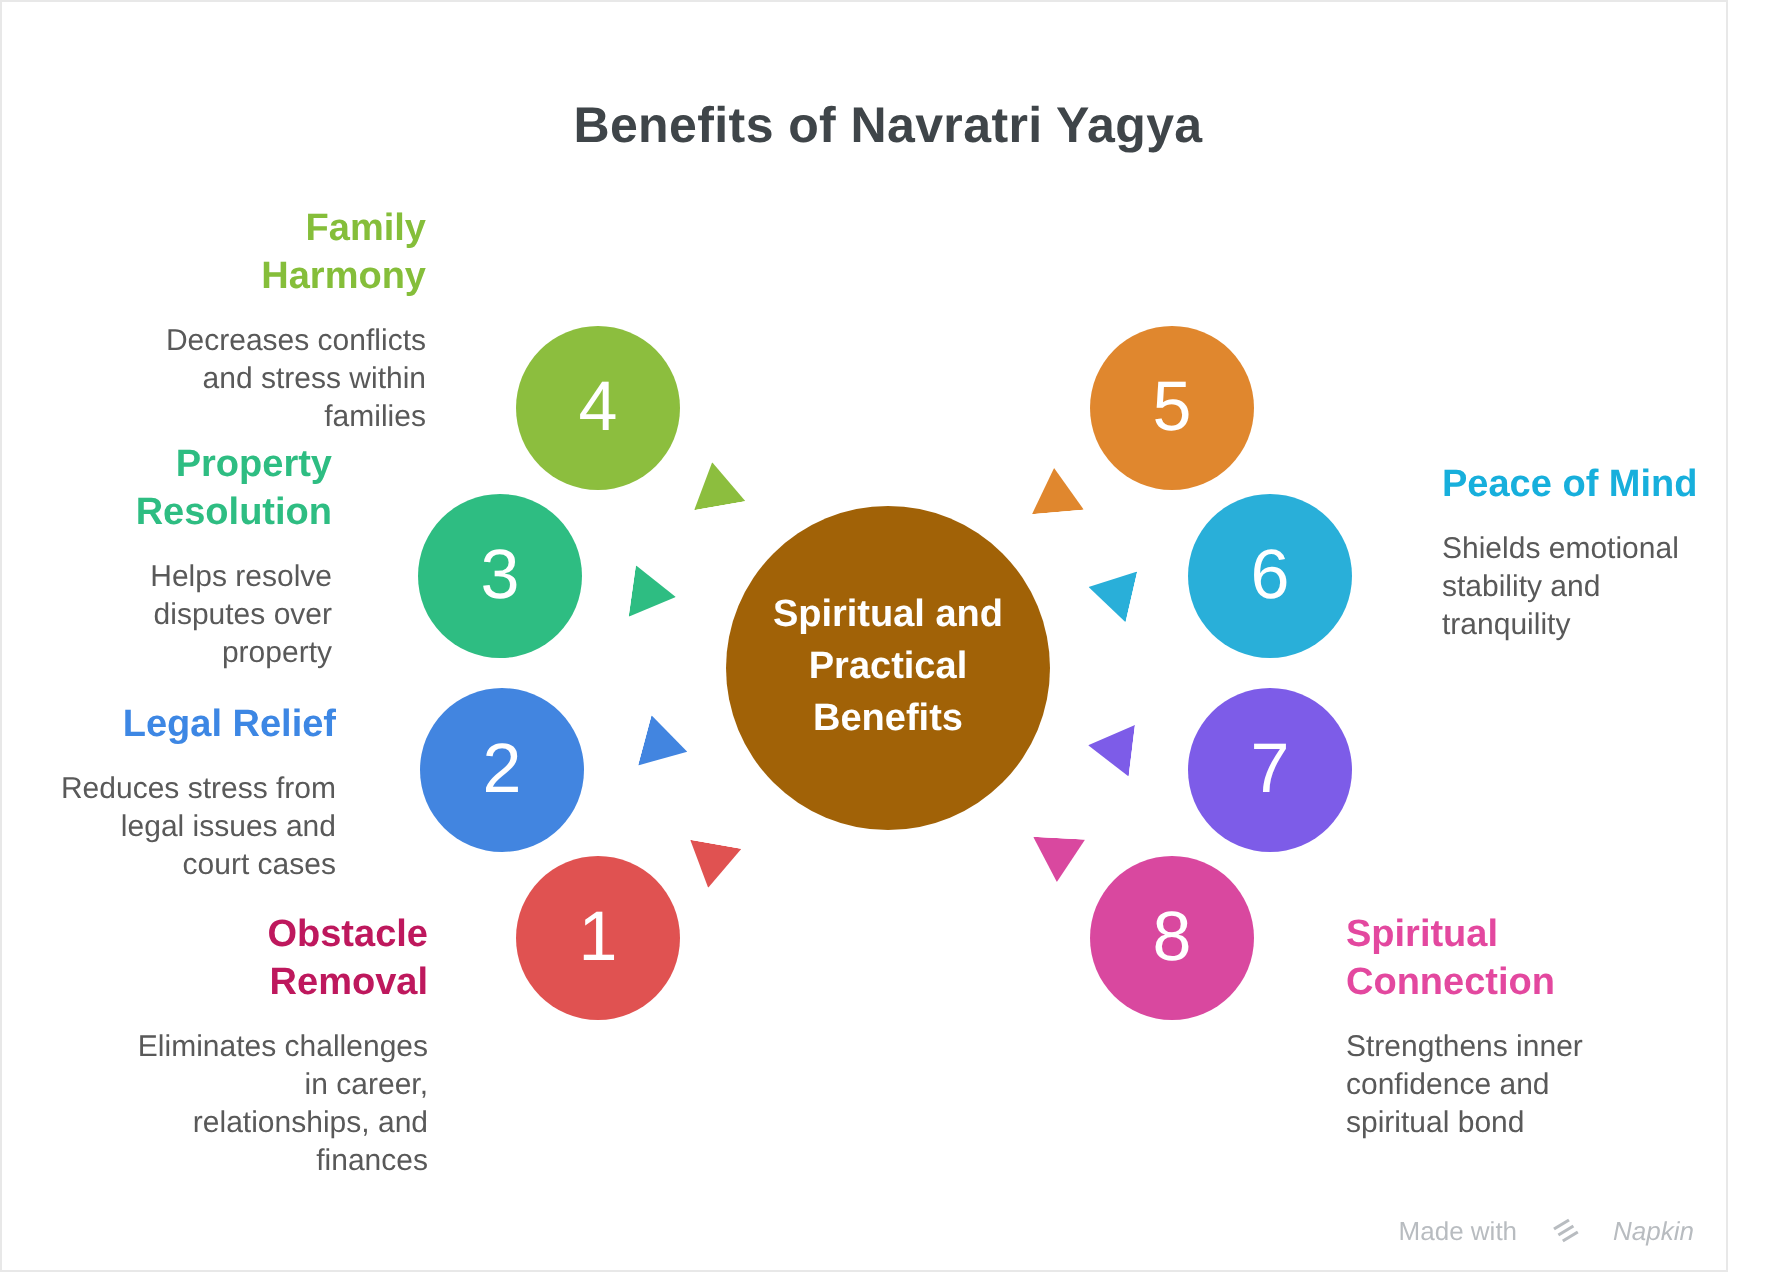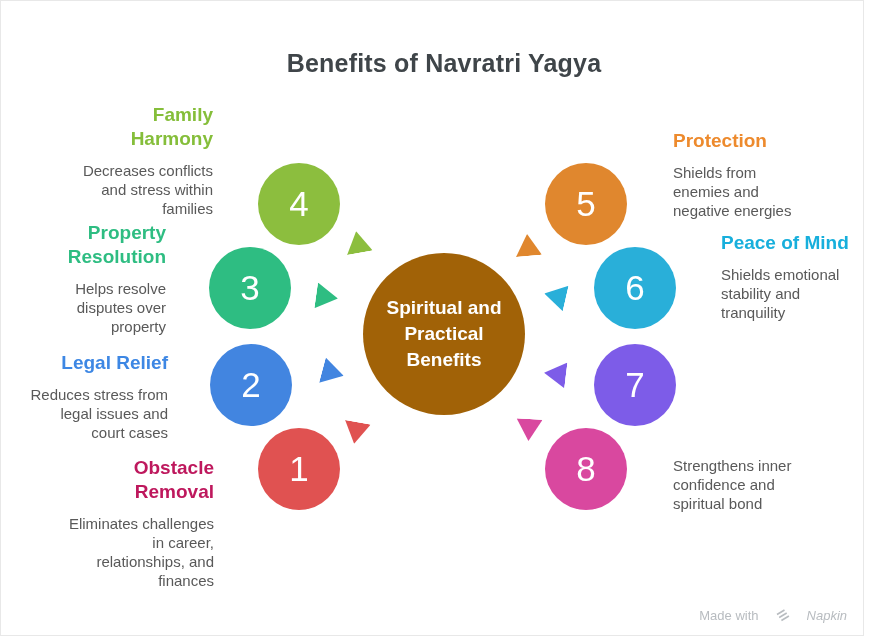--- a/index.html
+++ b/index.html
@@ -99,29 +99,26 @@
   </div>
   <div class="item-block align-right" style="left:22px;top:350px;width:145px;">
     <div class="item-title" style="color: rgb(61, 135, 228);">Legal Relief</div>
     <div class="item-desc">Reduces stress from legal issues and court cases</div>
   </div>
   <div class="item-block align-right" style="left:67px;top:455px;width:146px;">
     <div class="item-title" style="color: #be185d;">Obstacle Removal</div>
     <div class="item-desc">Eliminates challenges in career, relationships, and finances</div>
   </div>
 
-  <div class="item-block align-left" style="left:672px;top:128px;width:135px;">
-    <div class="item-title" style="color: rgb(237, 138, 45);">Protection</div>
-    <div class="item-desc">Shields from enemies and negative energies</div>
-  </div>
   <div class="item-block align-left" style="left:720px;top:230px;width:145px;">
     <div class="item-title" style="color: rgb(23, 175, 220);">Peace of Mind</div>
     <div class="item-desc">Shields emotional stability and tranquility</div>
   </div>
   <div class="item-block align-left" style="left:672px;top:455px;width:135px;">
+    <div class="item-title" style="color: rgb(227, 72, 159);">Spiritual Connection</div>
     <div class="item-desc">Strengthens inner confidence and spiritual bond</div>
   </div>
 
   <div class="footer">
     <span>Made with</span>
     <span class="napkin-icon">
       <svg width="14" height="13" viewBox="0 0 14 13">
         <path d="M1 5.5 L8.5 1" stroke="#b8bcc0" stroke-width="1.6" fill="none"></path>
         <path d="M3.2 8.5 L10.7 4" stroke="#b8bcc0" stroke-width="1.6" fill="none"></path>
         <path d="M5.4 11.5 L12.9 7" stroke="#b8bcc0" stroke-width="1.6" fill="none"></path>

